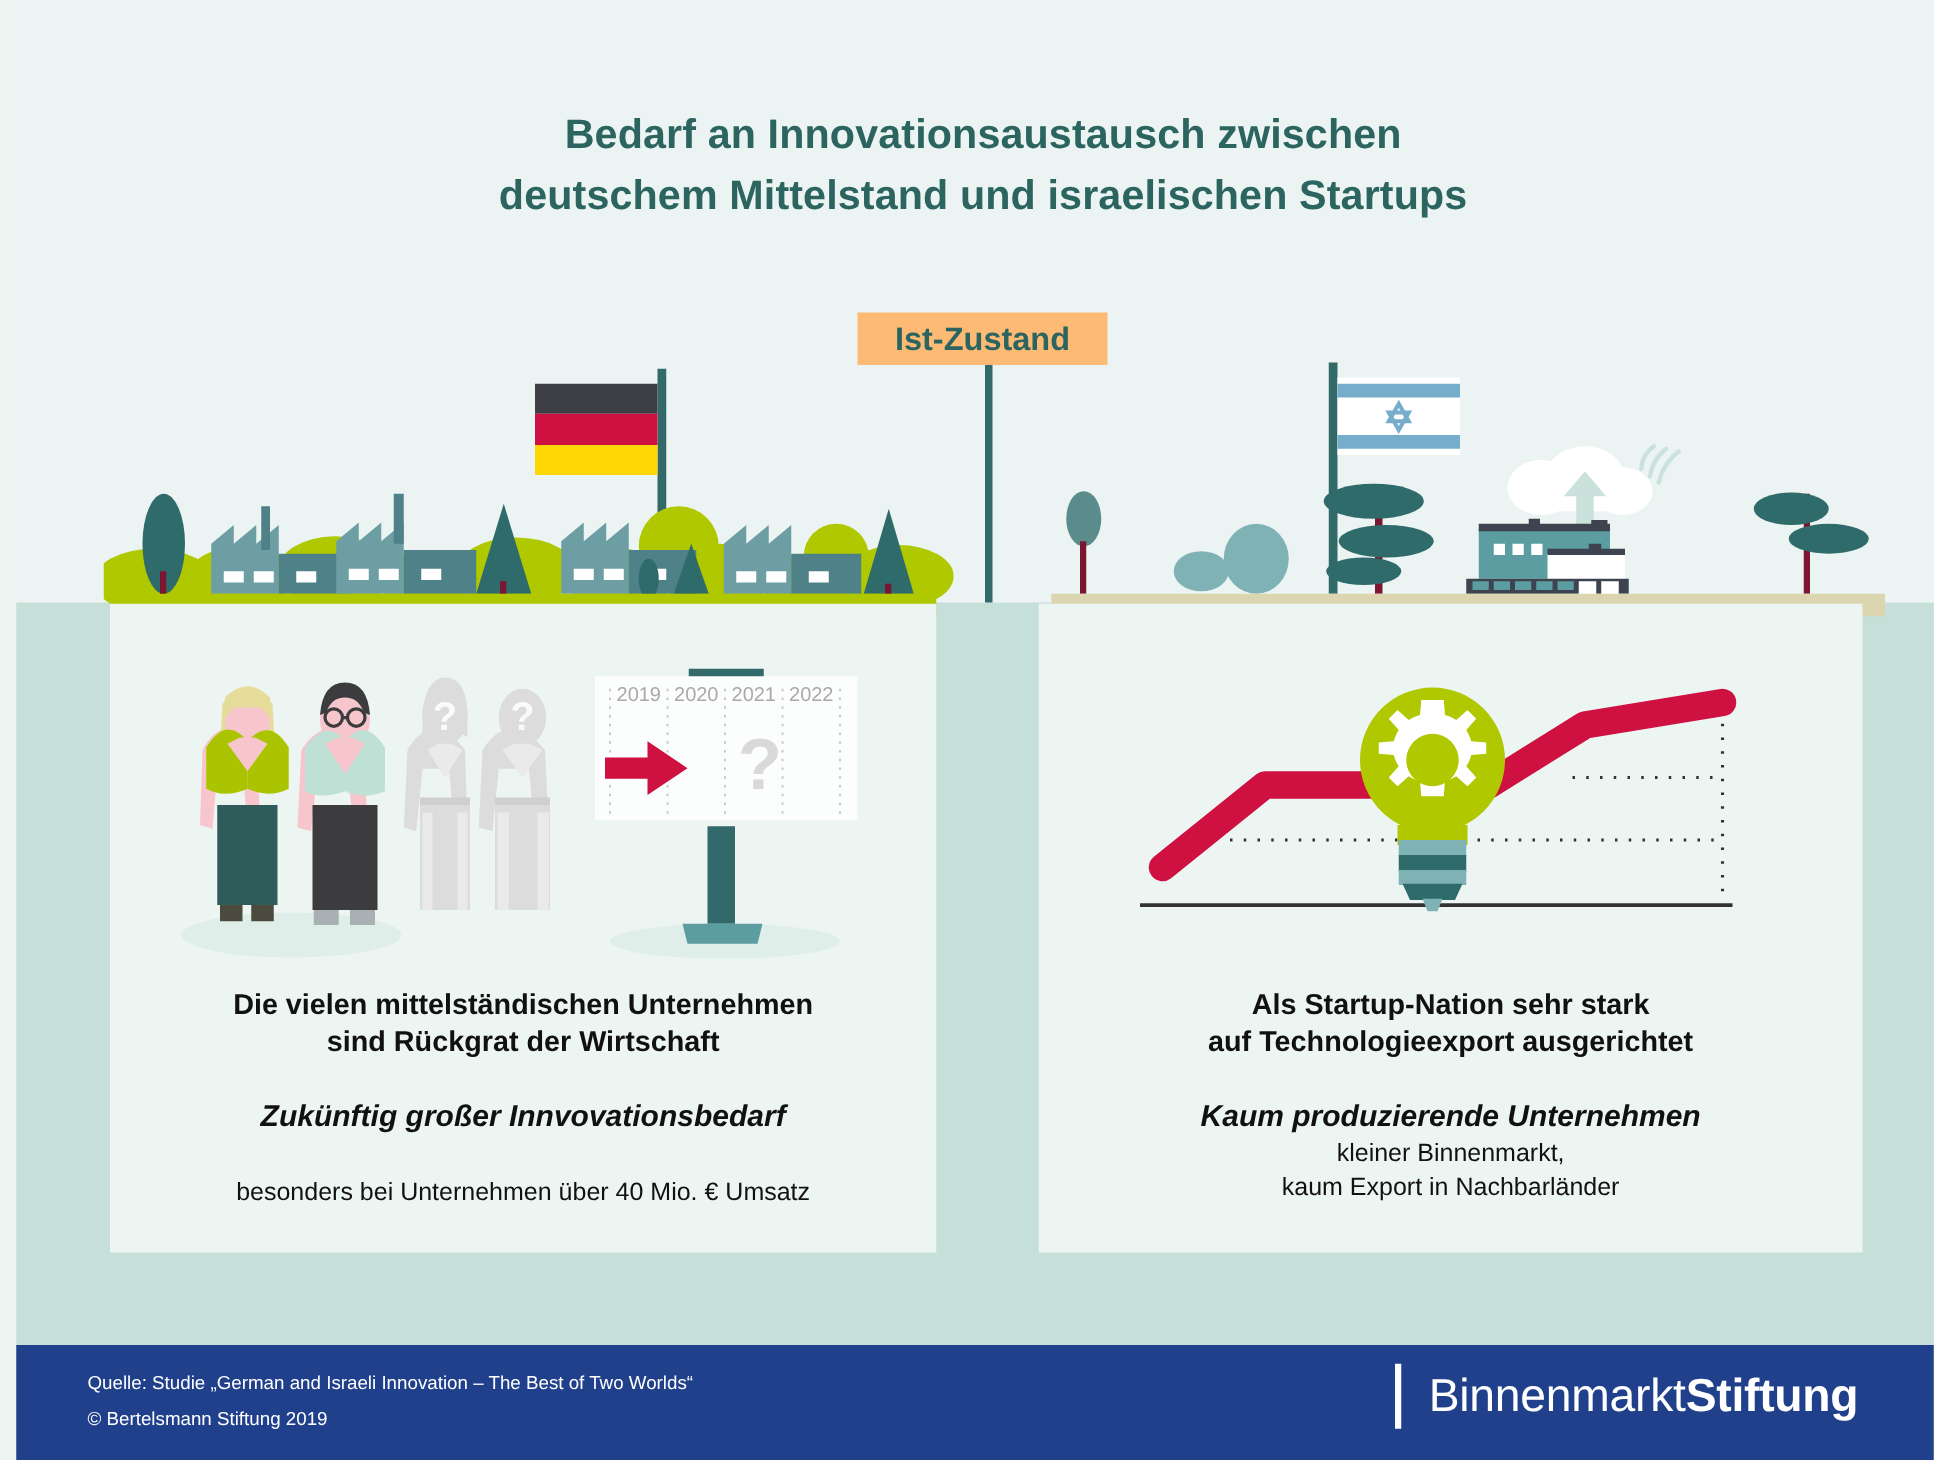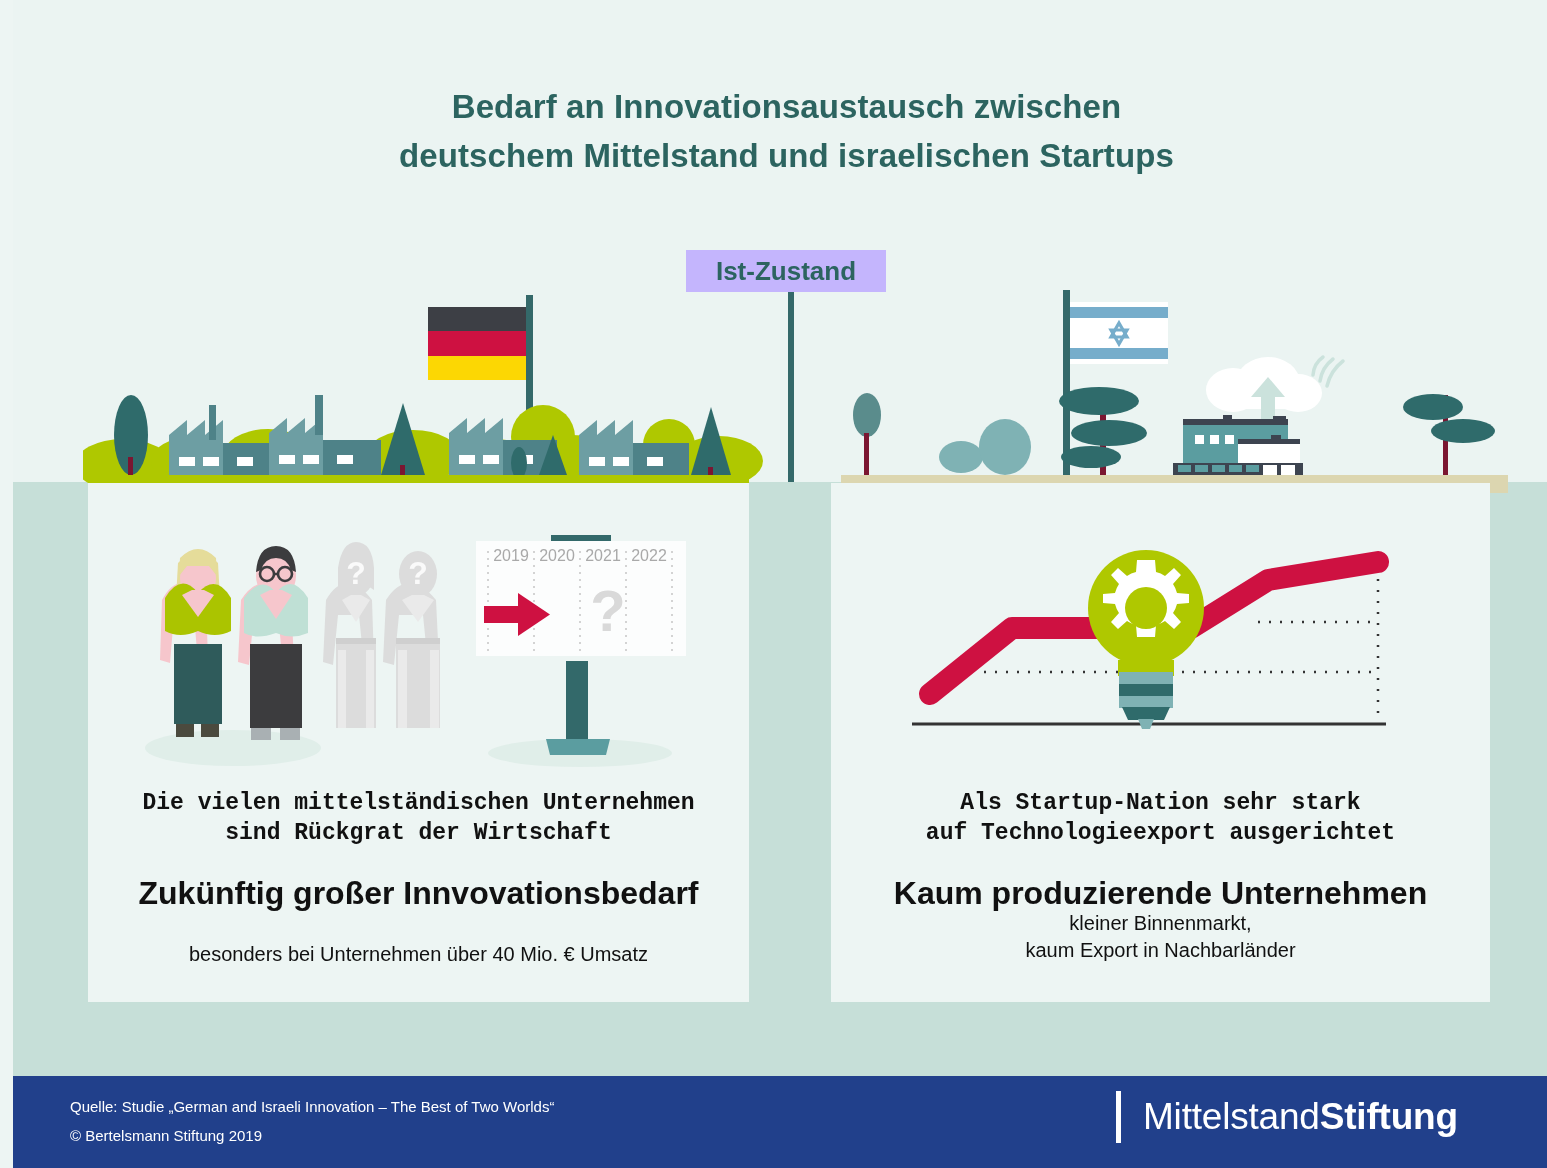--- a/index.html
+++ b/index.html
@@ -19,39 +19,39 @@
   
   .headline {
     position:absolute; left:0; top:82px; width:1547px;
     text-align:center; color:#2C6460; font-weight:bold;
     font-size:33px; line-height:49px; letter-spacing:.1px;
   }
 
   
   .ist-box {
     position:absolute; left:673px; top:250px; width:200px; height:42px;
-    background:#c4b5fd; display:flex; align-items:center; justify-content:center;
+    background:#fdba74; display:flex; align-items:center; justify-content:center;
   }
   .ist-box span { color:#2C6460; font-weight:bold; font-size:26px; }
   .divider { position:absolute; left:775px; top:292px; width:6px; height:190px; background:#34696A; }
 
   
   .ground-green { position:absolute; left:75px; top:475px; width:661px; height:18px; background:#AFC800; }
   .ground-sand  { position:absolute; left:828px; top:475px; width:667px; height:18px; background:#DCD6B0; }
 
   
   .panel {
     position:absolute; top:483px; background:#EDF5F3;
   }
   .panel.left  { left:75px;  width:661px; height:519px; }
   .panel.right { left:818px; width:659px; height:519px; }
 
   .caption { position:absolute; width:100%; text-align:center; color:#111; }
-  .cap-bold { font-weight:bold; font-size:23px; line-height:30px;font-family:Liberation Mono, monospace; }
-  .cap-bold2 { font-weight:bold; font-size:32px; line-height:31px; }
+  .cap-bold { font-weight:bold; font-size:23px; line-height:30px; }
+  .cap-bold2 { font-weight:bold; font-size:24px; line-height:31px;font-style:italic; }
   .cap-small { font-size:20px; line-height:27px; }
 
   
   .footer { position:absolute; left:0; top:1076px; width:1547px; height:92px; background:#21408B; }
   .footer-src {
     position:absolute; left:57px; top:1092px; color:#fff;
     font-size:15px; line-height:29px;
   }
   .logo { position:absolute; left:1103px; top:1091px; display:flex; align-items:center; }
   .logo-bar { width:5px; height:52px; background:#fff; margin-right:22px; }
@@ -382,16 +382,16 @@
     </div>
   </div>
 
   <div class="footer"></div>
   <div class="footer-src">
     <div>Quelle: Studie „German and Israeli Innovation – The Best of Two Worlds“</div>
     <div>© Bertelsmann Stiftung 2019</div>
   </div>
   <div class="logo">
     <div class="logo-bar"></div>
-    <div class="logo-txt"><span>Mittelstand</span><b>Stiftung</b></div>
+    <div class="logo-txt"><span>Binnenmarkt</span><b>Stiftung</b></div>
   </div>
 
 </div>
 
 </body></html>

